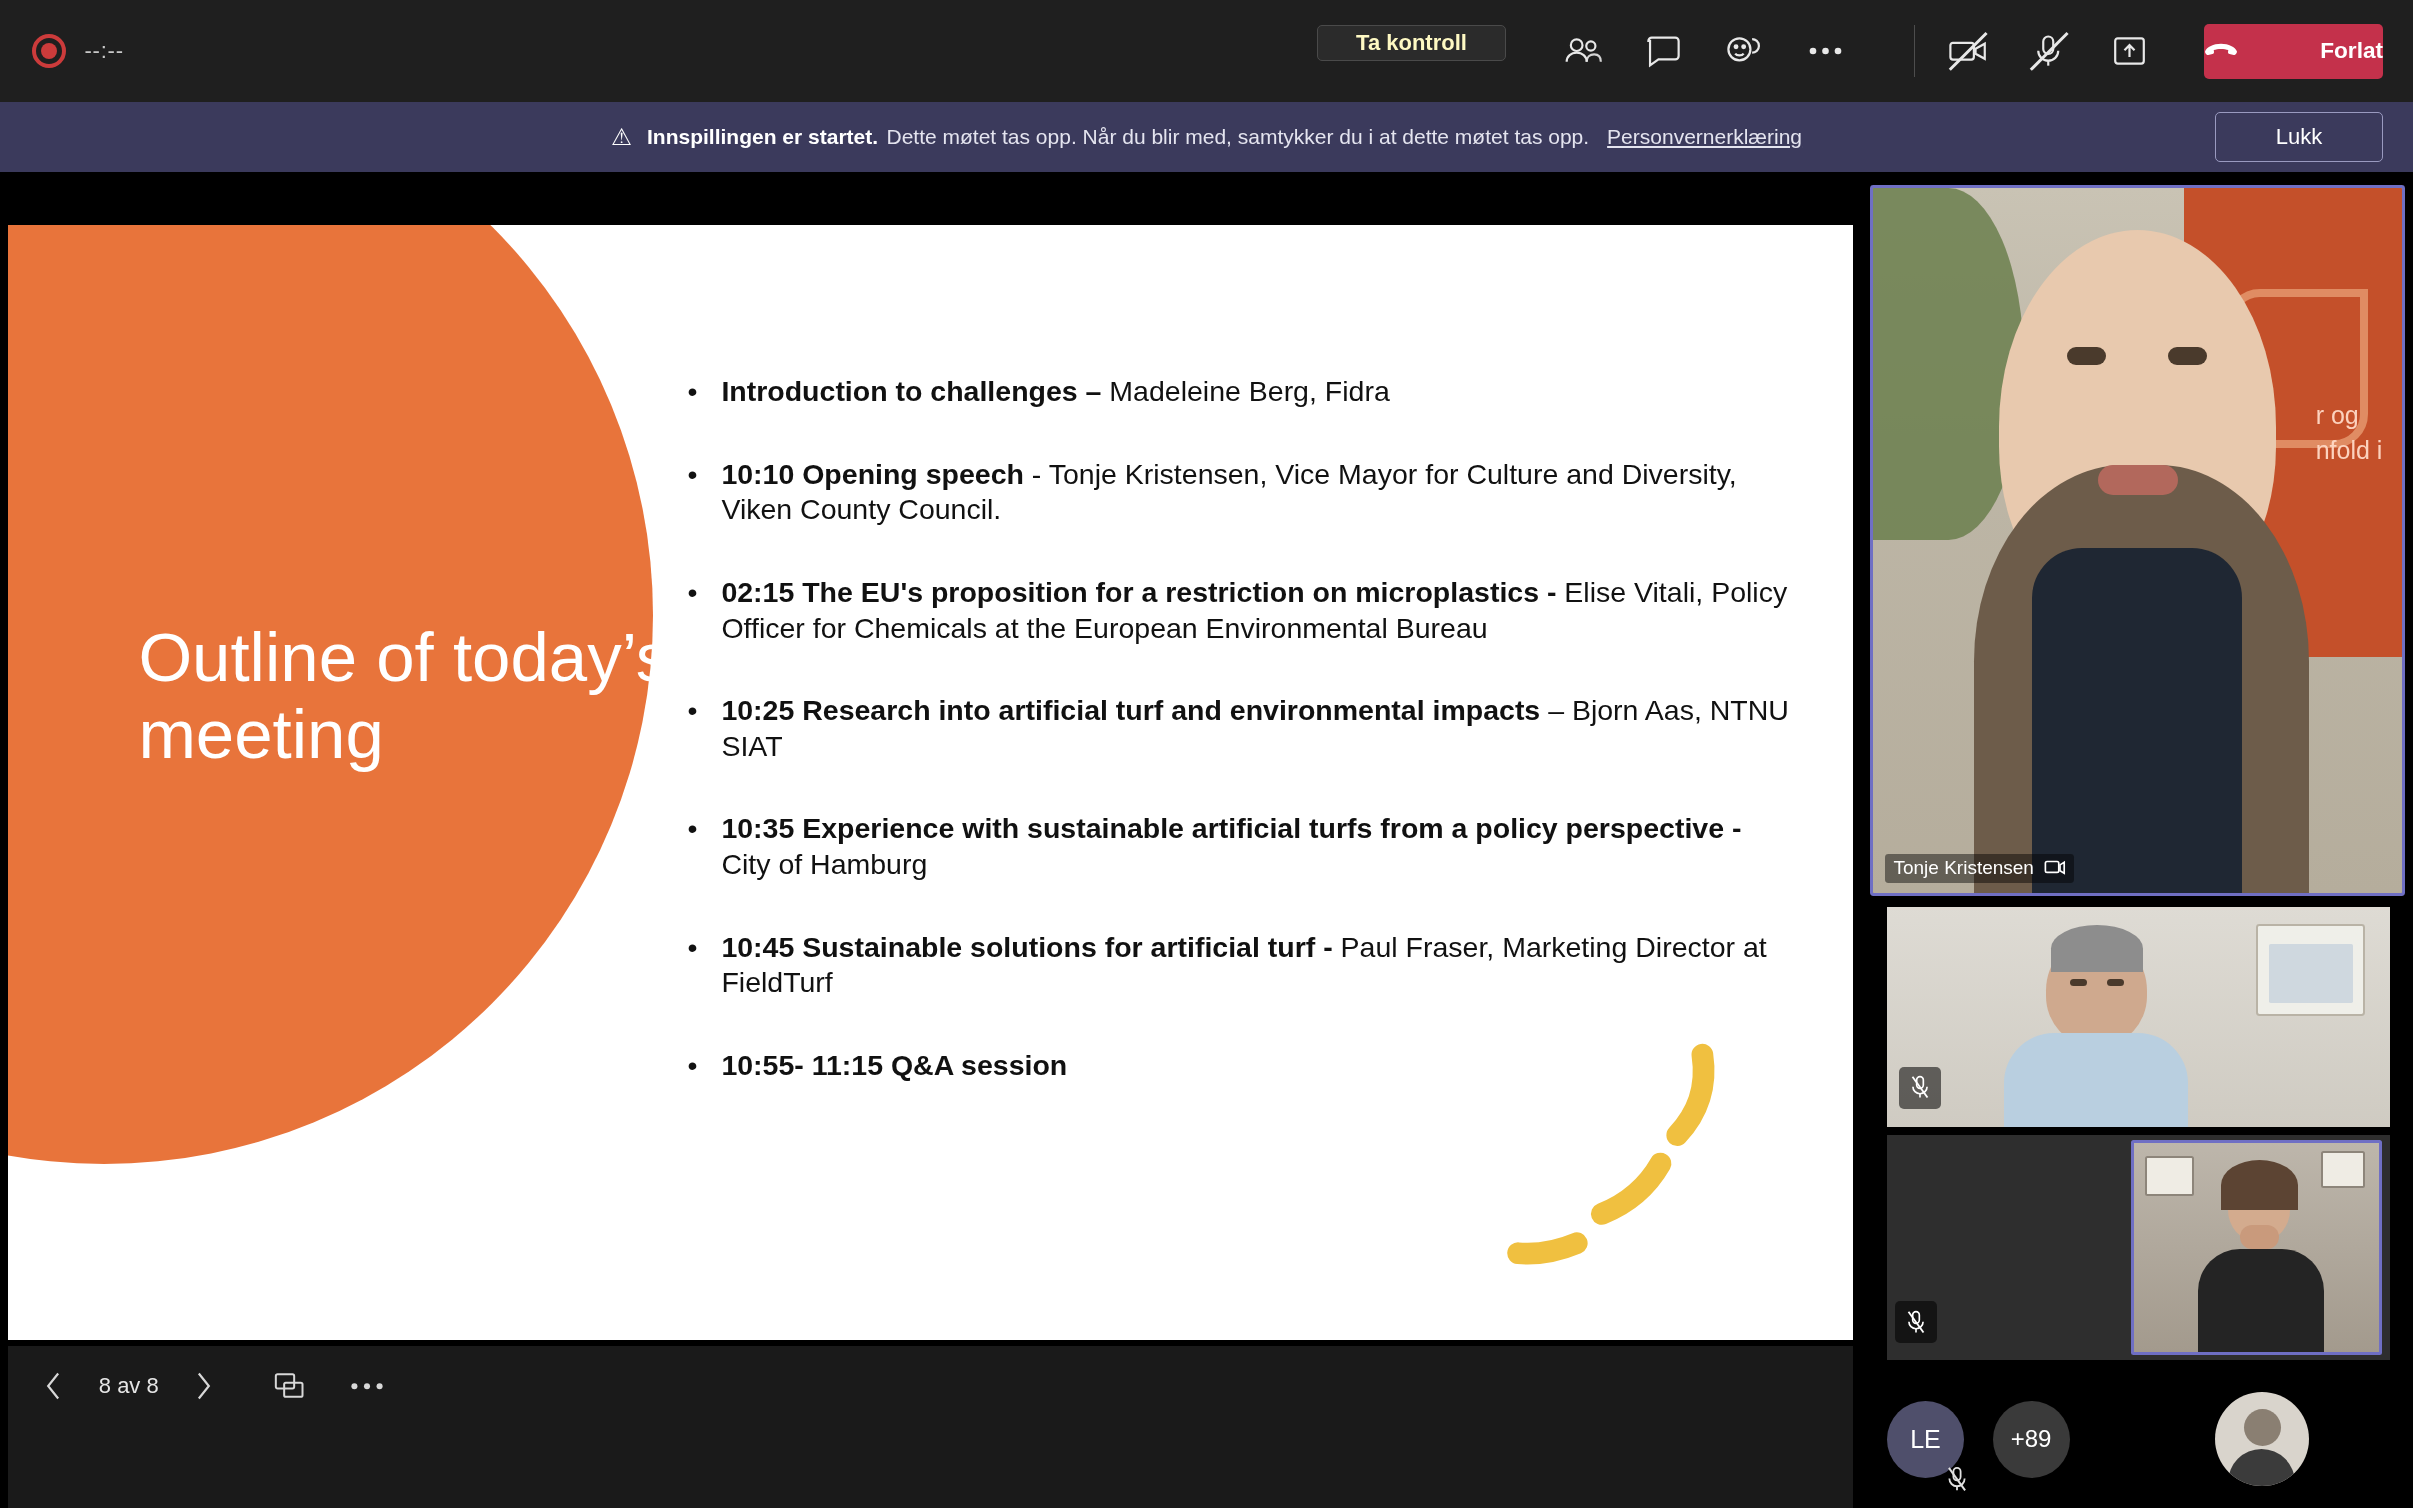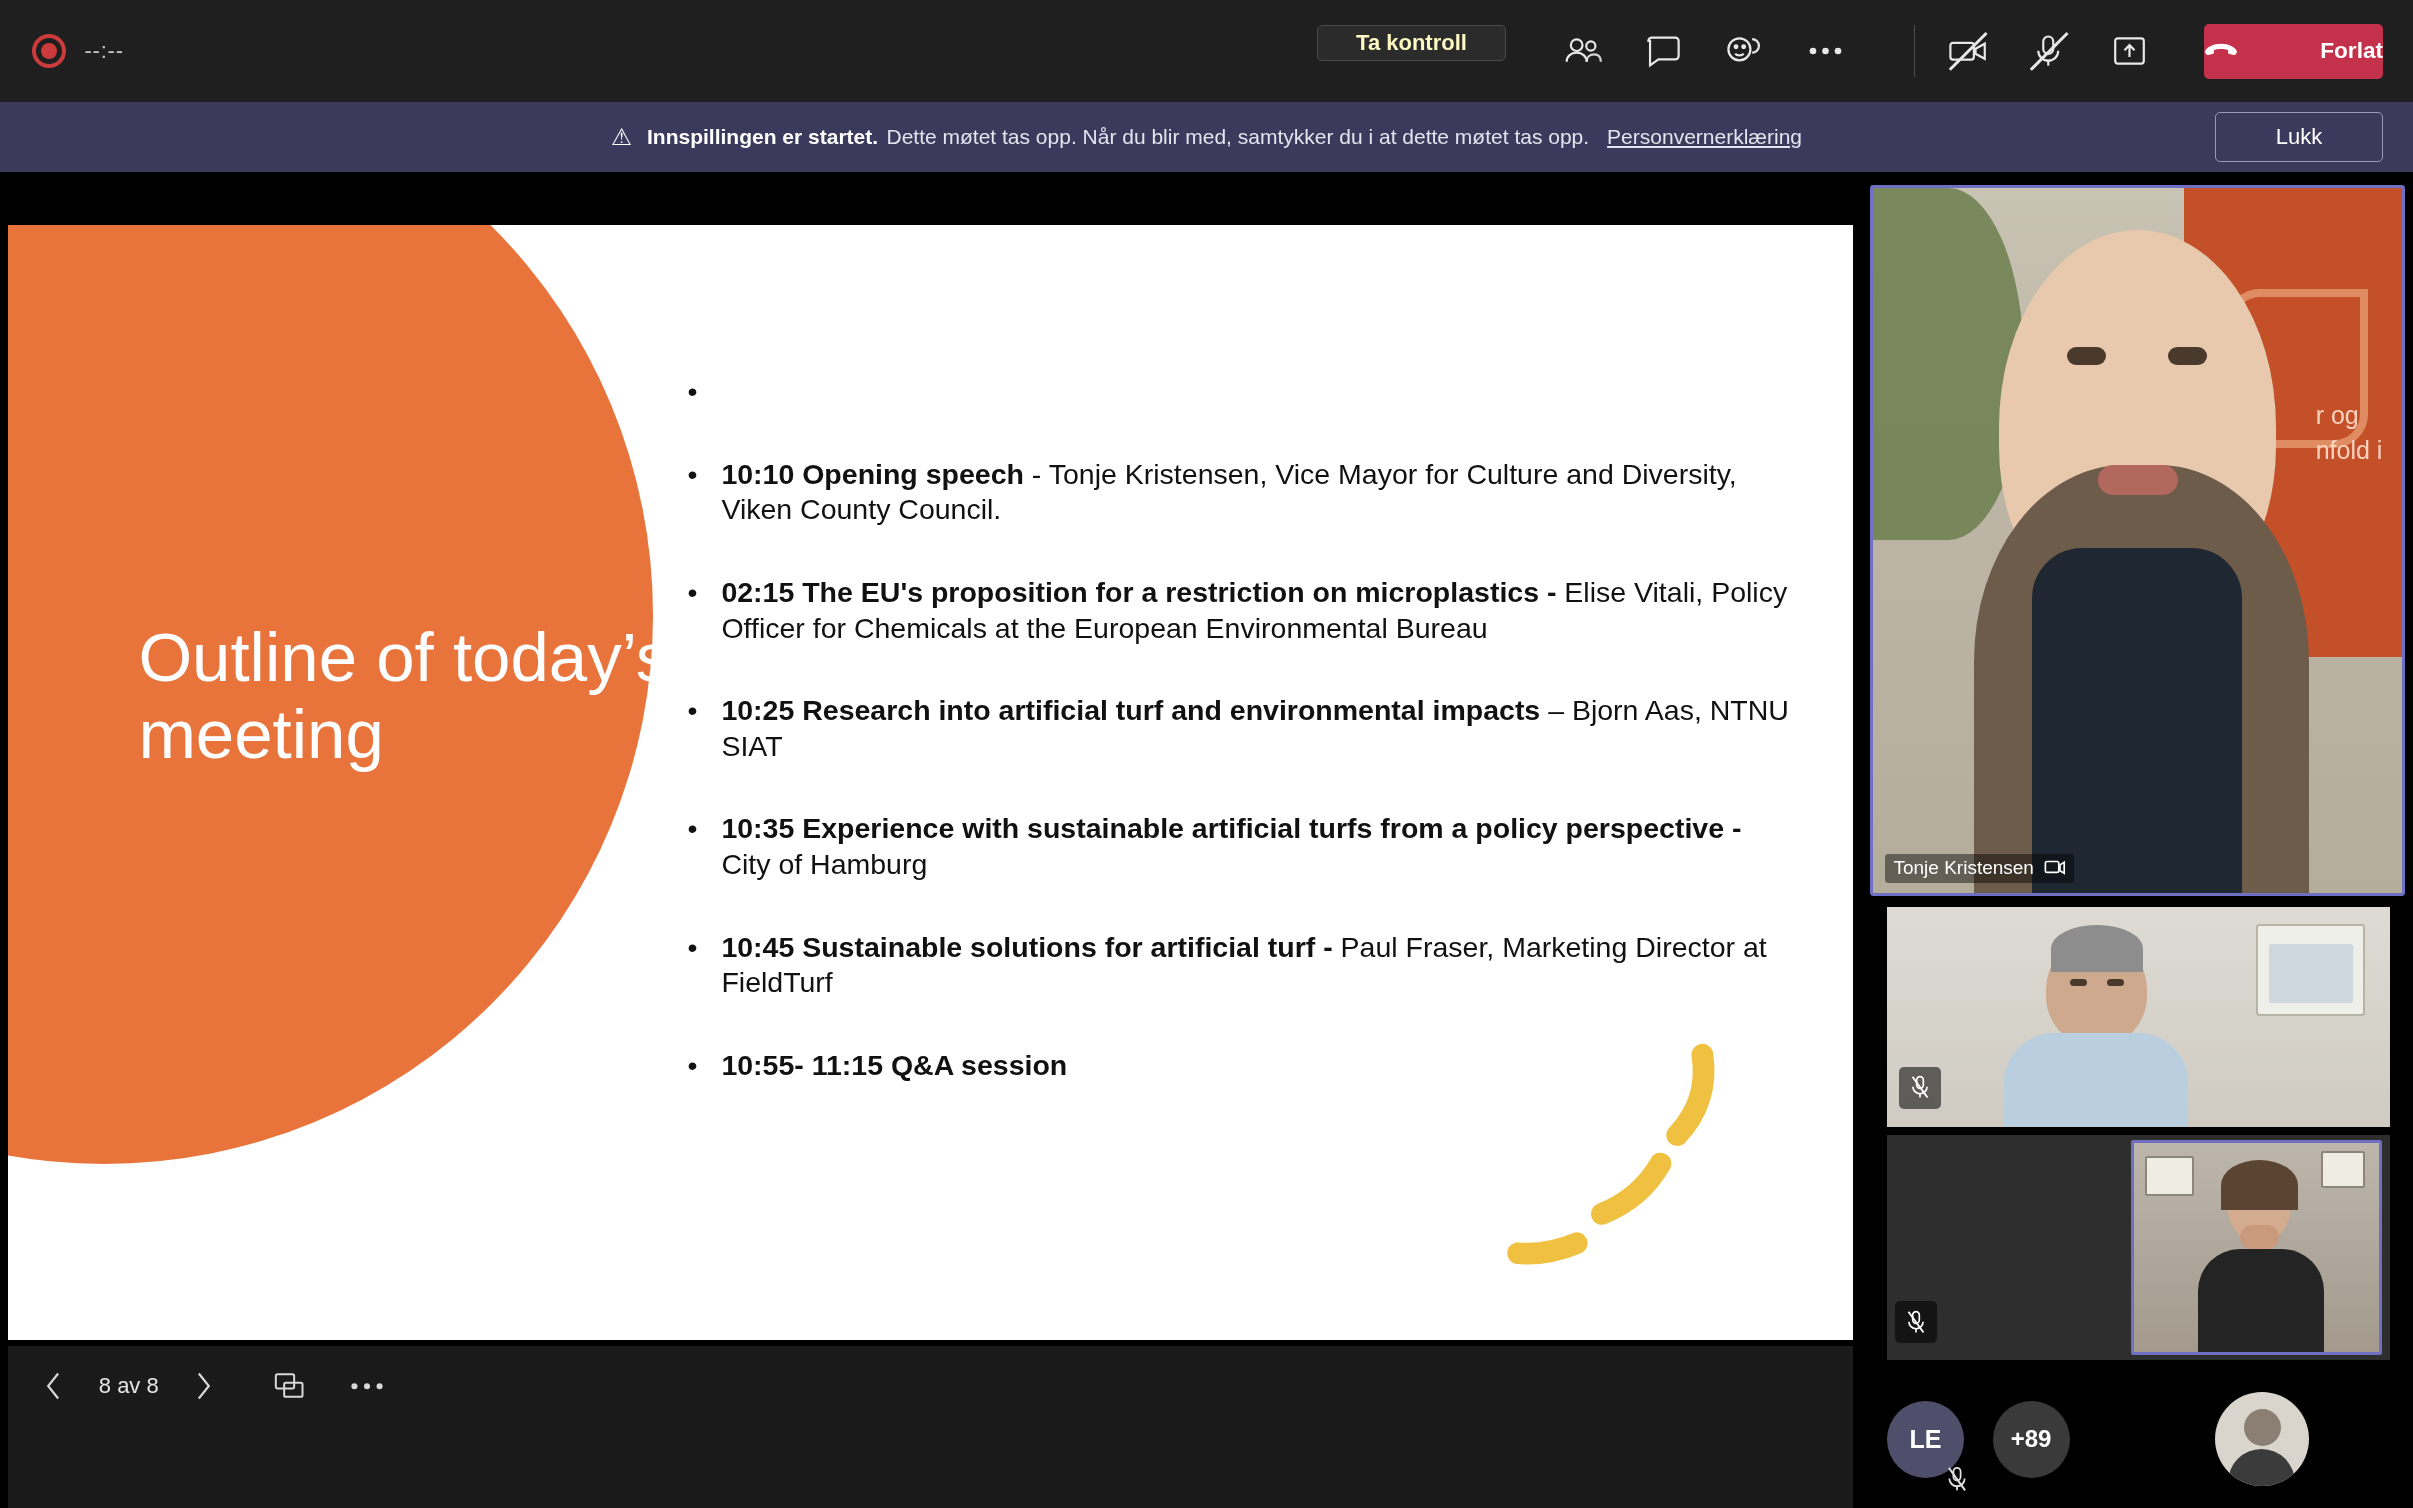--- a/index.html
+++ b/index.html
@@ -152,21 +152,21 @@
     background: rgba(0,0,0,.55); display: flex; align-items: center; justify-content: center;
   }
 
   .avatar-row {
     position: absolute; left: 25px; top: 1203px; width: 503px; height: 126px;
     display: flex; align-items: center; gap: 28.5px;
   }
   .circle-av {
     width: 77px; height: 77px; border-radius: 50%;
     display: flex; align-items: center; justify-content: center;
-    color: #fff; font-size: 25px; font-weight: bold;
+    color: #fff; font-size: 25px; font-weight: normal;
   }
   .av-le { background: #4f4f6b; }
   .av-plus { background: #3a3a3a; font-size: 24px; }
   .av-photo {
     width: 94px; height: 94px; border-radius: 50%; margin-left: 117px;
     background: #d9d4cc; position: relative; overflow: hidden;
   }
   .av-photo .head { position: absolute; left: 28.5px; top: 17px; width: 37px; height: 37px; border-radius: 50%; background: #8a7f72; }
   .av-photo .body { position: absolute; left: 13.4px; top: 57px; width: 67px; height: 44px; border-radius: 34px 34px 0 0; background: #3b3b3b; }
   .av-mic {
@@ -266,20 +266,21 @@
 
 <div class="stage">
 
   <div class="slide">
     <div class="orange-circle"></div>
     <div class="slide-title">Outline of today’s meeting</div>
 
     <div class="bullets">
       <div class="bullet">
         <span class="dot">•</span>
+        <span class="txt"><b>Introduction to challenges – </b><span>Madeleine Berg, Fidra</span></span>
       </div>
       <div class="bullet">
         <span class="dot">•</span>
         <span class="txt"><b>10:10 Opening speech </b><span>- Tonje Kristensen, Vice Mayor for Culture and Diversity, Viken County Council.</span></span>
       </div>
       <div class="bullet">
         <span class="dot">•</span>
         <span class="txt"><b>02:15 The EU's proposition for a restriction on microplastics - </b><span>Elise Vitali, Policy Officer for Chemicals at the European Environmental Bureau</span></span>
       </div>
       <div class="bullet">

